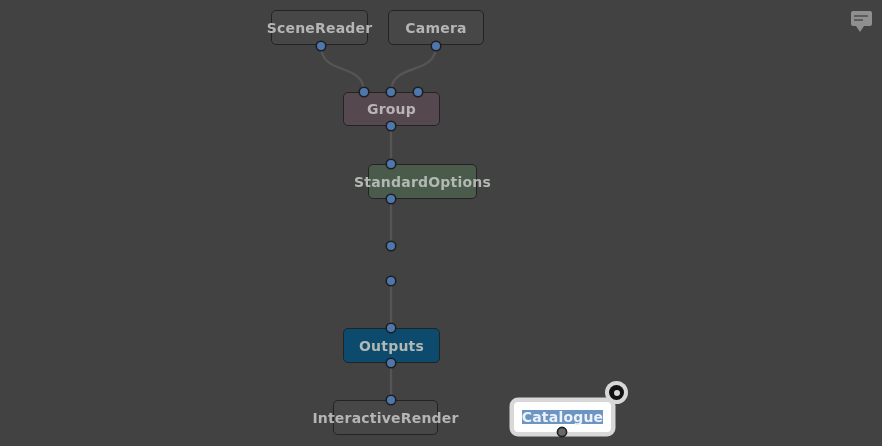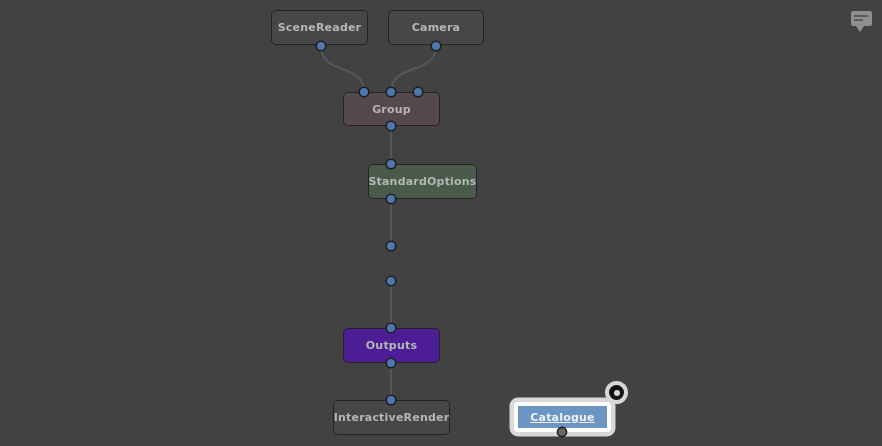--- a/index.html
+++ b/index.html
@@ -10,28 +10,27 @@
   #wires-layer, #ports-layer {
     position:absolute; left:0; top:0; width:882px; height:446px;
   }
   #wires-layer { z-index:1; }
   #nodes-layer { position:absolute; left:0; top:0; width:882px; height:446px; z-index:2; }
   #ports-layer { z-index:3; }
   .node {
     position:absolute; box-sizing:border-box;
     border:1.5px solid #232323; border-radius:5px;
     display:flex; align-items:center; justify-content:center;
-    font-size:11px; font-weight:bold; letter-spacing:0.2px;
+    font-size:14px; font-weight:bold; letter-spacing:0.2px;
     color:#b5b5b5; white-space:nowrap;
   }
   .node.selected {
-    border:4px solid #ffffff;
+    border:8px solid #ffffff;
     box-shadow:0 0 0 4.5px #d8d8d8;
     border-radius:4px;
-    text-decoration:underline;
   }
   .focus-indicator {
     position:absolute; width:23px; height:23px; border-radius:50%;
     background:#d8d8d8; z-index:4;
     display:flex; align-items:center; justify-content:center;
   }
   .focus-mid {
     width:15px; height:15px; border-radius:50%; background:#121212;
     display:flex; align-items:center; justify-content:center;
   }
@@ -68,24 +67,24 @@
       </div>
       <div class="node" style="left: 343px; top: 92px; width: 97px; height: 34px; background: rgb(86, 72, 79); color: rgb(185, 178, 182);">
         <span>Group</span>
       </div>
       <div class="node" style="left: 388px; top: 10px; width: 96px; height: 35px; background: rgb(71, 71, 71); color: rgb(181, 181, 181);">
         <span>Camera</span>
       </div>
       <div class="node" style="left: 337px; top: 164px; width: 109px; height: 35px; background: rgb(74, 90, 75); color: rgb(178, 184, 178); margin-left: 31px;">
         <span>StandardOptions</span>
       </div>
-      <div class="node" style="left: 343px; top: 328px; width: 97px; height: 35px; background: #4c1d95; color: rgb(178, 184, 178);">
+      <div class="node" style="left: 343px; top: 328px; width: 97px; height: 35px; background: #0c4a6e; color: rgb(178, 184, 178);">
         <span>Outputs</span>
       </div>
-      <div class="node" style="left: 333px; top: 400px; width: 117px; height: 35px; background: rgb(71, 71, 71); color: rgb(181, 181, 181);">
+      <div class="node" style="left: 333px; top: 400px; width: 105px; height: 35px; background: rgb(71, 71, 71); color: rgb(181, 181, 181);">
         <span>InteractiveRender</span>
       </div>
       <div class="node selected" style="left: 514px; top: 402px; width: 97px; height: 30px; background: rgb(109, 149, 195); color: rgb(237, 242, 248);">
         <span>Catalogue</span>
       </div>
       <div class="focus-indicator" style="left: 605px; top: 381px;">
         <div class="focus-mid">
           <div class="focus-dot"></div>
         </div>
       </div>

